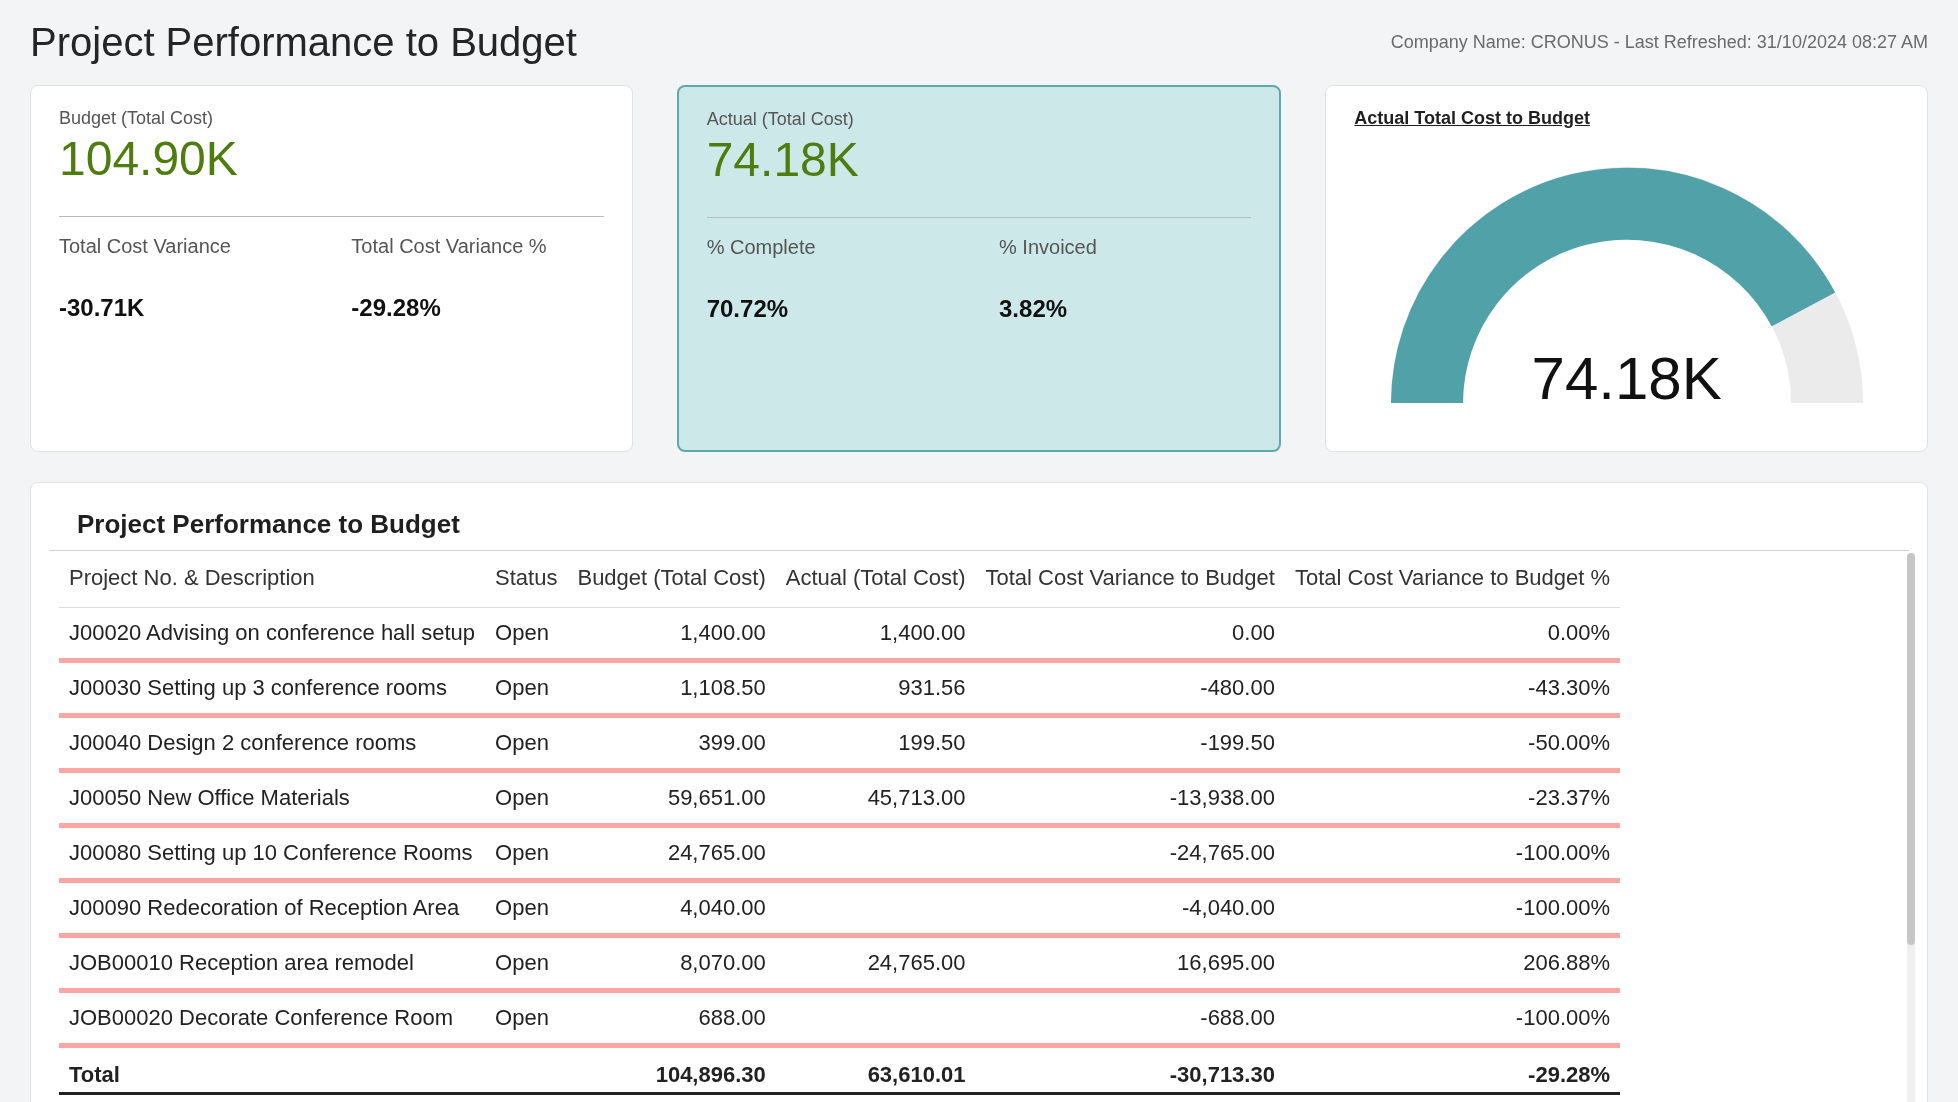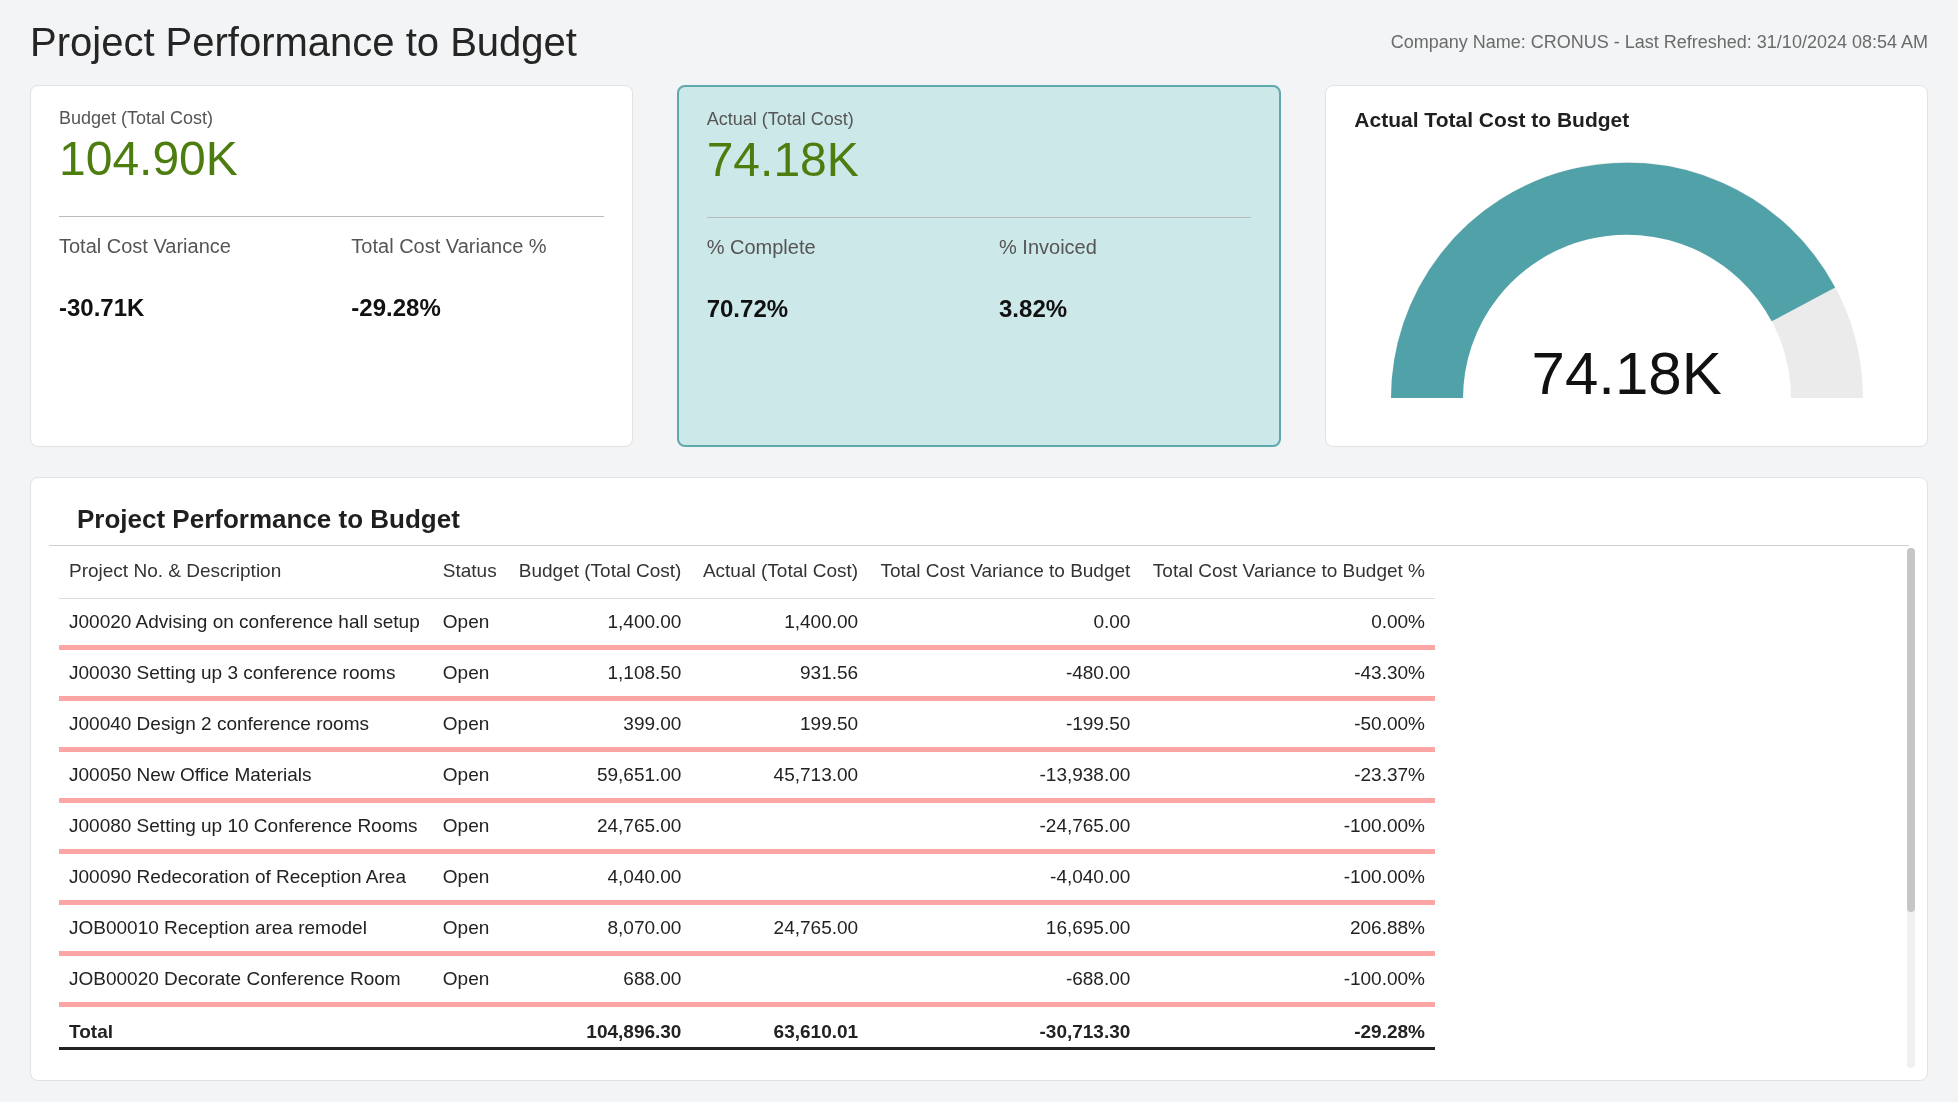--- a/index.html
+++ b/index.html
@@ -74,24 +74,25 @@
     margin-bottom: 2px;
   }
   .card-sub-value {
     font-size: 24px;
     font-weight: 600;
     color: #111;
     margin-top: 36px;
   }
   
   .gauge-card .gauge-title {
-    font-size: 21px;
+    font-size: 18px;
     font-weight: 600;
     color: #1f1f1f;
-    margin-bottom: 16px;
+    margin-bottom: 24px;
+    text-decoration: underline;
   }
   .gauge-wrap {
     position: relative;
     width: 100%;
     display: flex;
     justify-content: center;
     align-items: flex-end;
   }
   .gauge-svg { display: block; }
   .gauge-value {
@@ -116,21 +117,21 @@
     font-weight: 600;
     color: #1f1f1f;
     padding: 8px 28px 10px 28px;
     border-bottom: 1px solid #cfcfcf;
     margin: 0 18px;
   }
   table {
     width: calc(100% - 520px);
     margin: 0 18px 0 28px;
     border-collapse: collapse;
-    font-size: 19px;
+    font-size: 22px;
   }
   thead th {
     text-align: left;
     font-weight: 400;
     color: #333;
     padding: 14px 10px 16px 10px;
     border-bottom: 1px solid #dcdcdc;
     white-space: nowrap;
   }
   thead th.num { text-align: right; }
@@ -165,21 +166,21 @@
     height: 70%;
     background: #c6c6c6;
     border-radius: 4px;
   }
 </style>
 </head>
 <body>
 
 <div class="header-row">
   <h1 class="page-title">Project Performance to Budget</h1>
-  <div class="meta-text">Company Name: CRONUS - Last Refreshed: 31/10/2024 08:54 AM</div>
+  <div class="meta-text">Company Name: CRONUS - Last Refreshed: 31/10/2024 08:27 AM</div>
 </div>
 
 <div class="cards-row">
 
   <div class="card">
     <div class="card-label">Budget (Total Cost)</div>
     <div class="card-big-value">104.90K</div>
     <hr class="card-divider">
     <div class="card-sub-row">
       <div class="card-sub">

